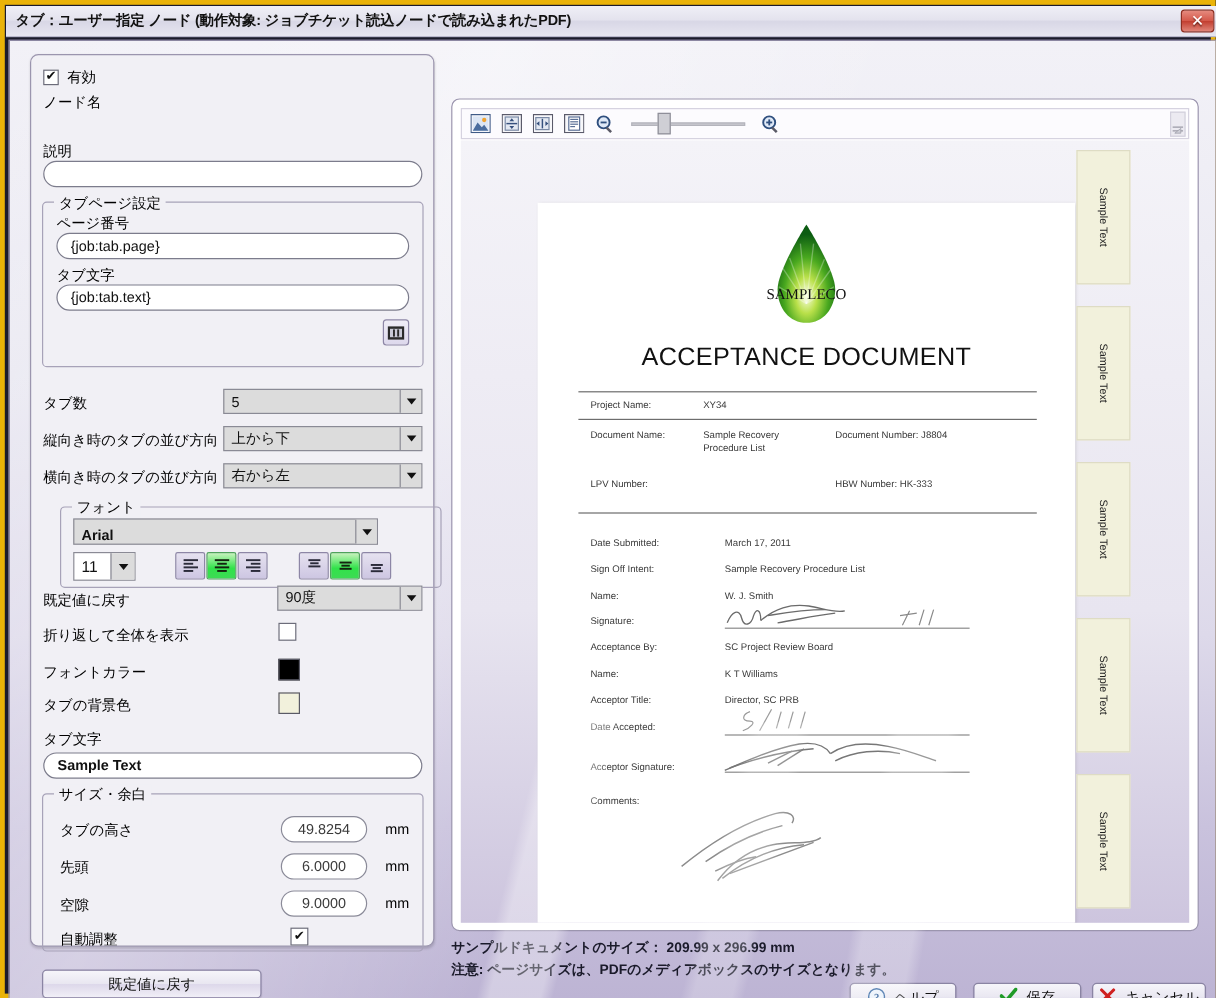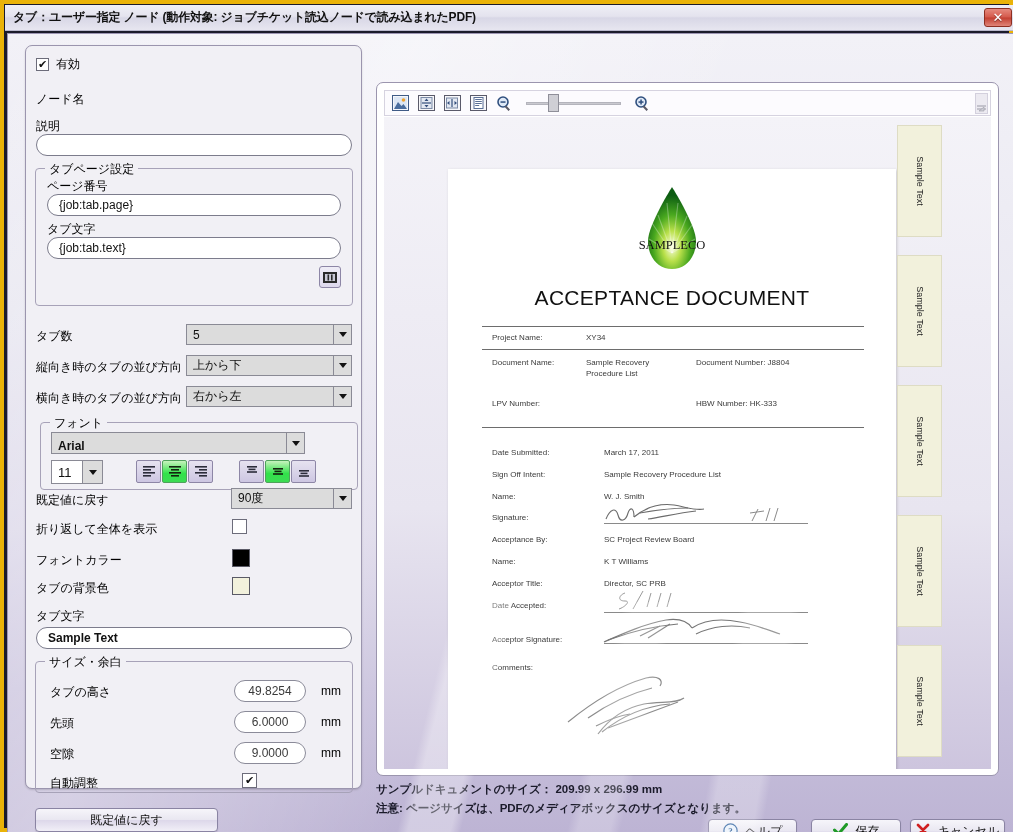--- a/index.html
+++ b/index.html
@@ -212,21 +212,21 @@
   <div class="dialog">
 
     <div class="left-panel">
       <div class="lp-inner">
 
         <div class="chk-row" style="left:10px; top:10px;">
           <span class="chkbox">✔</span>
           <span class="lbl">有効</span>
         </div>
 
-        <div class="lbl" style="position:absolute; left:10px; top:31px;margin-top:14px;">ノード名</div>
+        <div class="lbl" style="position:absolute; left:10px; top:31px;">ノード名</div>
 
         <div class="lbl" style="position:absolute; left:10px; top:72px;">説明</div>
         <div class="field" style="left:10px; top:88px; width:316px;"></div>
 
         <div class="grp" style="left:9px; top:122px; width:318px; height:138px;">
           <div class="grp-title">タブページ設定</div>
           <div class="lbl" style="position:absolute; left:11px; top:9px;">ページ番号</div>
           <div class="field" style="left:11px; top:25px; width:294px;">{job:tab.page}</div>
           <div class="lbl" style="position:absolute; left:11px; top:52px;">タブ文字</div>
           <div class="field" style="left:11px; top:68px; width:294px;">{job:tab.text}</div>
@@ -257,21 +257,21 @@
         </div>
 
         <div class="lbl" style="position:absolute; left:10px; top:344px;">横向き時のタブの並び方向</div>
         <div class="combo" style="left:160px; top:340px; width:166px;text-align:center;">
           <span>右から左</span>
           <span class="arrowbox">
               <i class="caret"></i>
             </span>
         </div>
 
-        <div class="grp" style="left:14px; top:376px; width:318px; height:68px;">
+        <div class="grp" style="left:24px; top:376px; width:318px; height:68px;">
           <div class="grp-title">フォント</div>
           <div class="combo" style="left:10px; top:9px; width:254px; height:22px; font-weight:bold;align-items:flex-end;">
             <span>Arial</span>
             <span class="arrowbox">
                 <i class="caret"></i>
               </span>
           </div>
           <div class="spin" style="left:10px; top:37px; width:52px;">
             <span>11</span>
             <span class="arrowbox">

